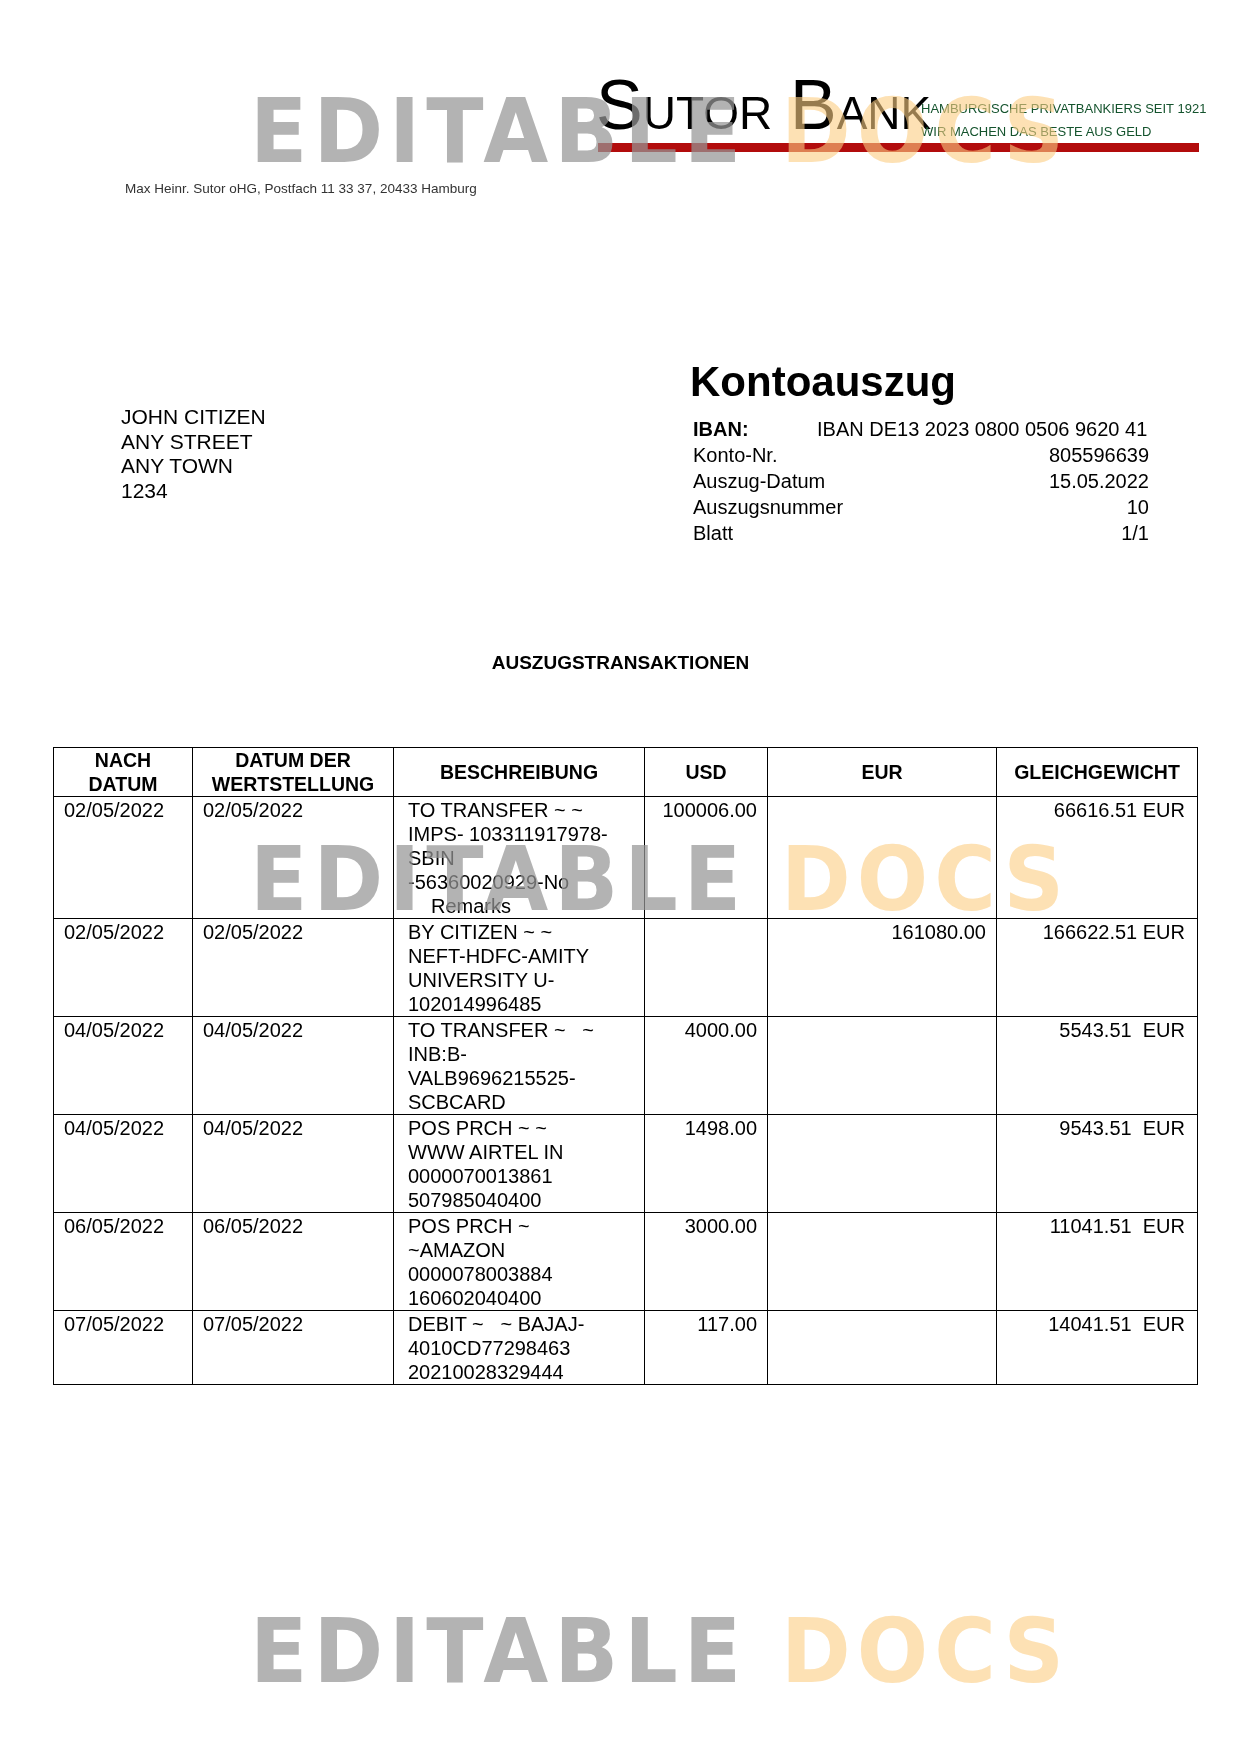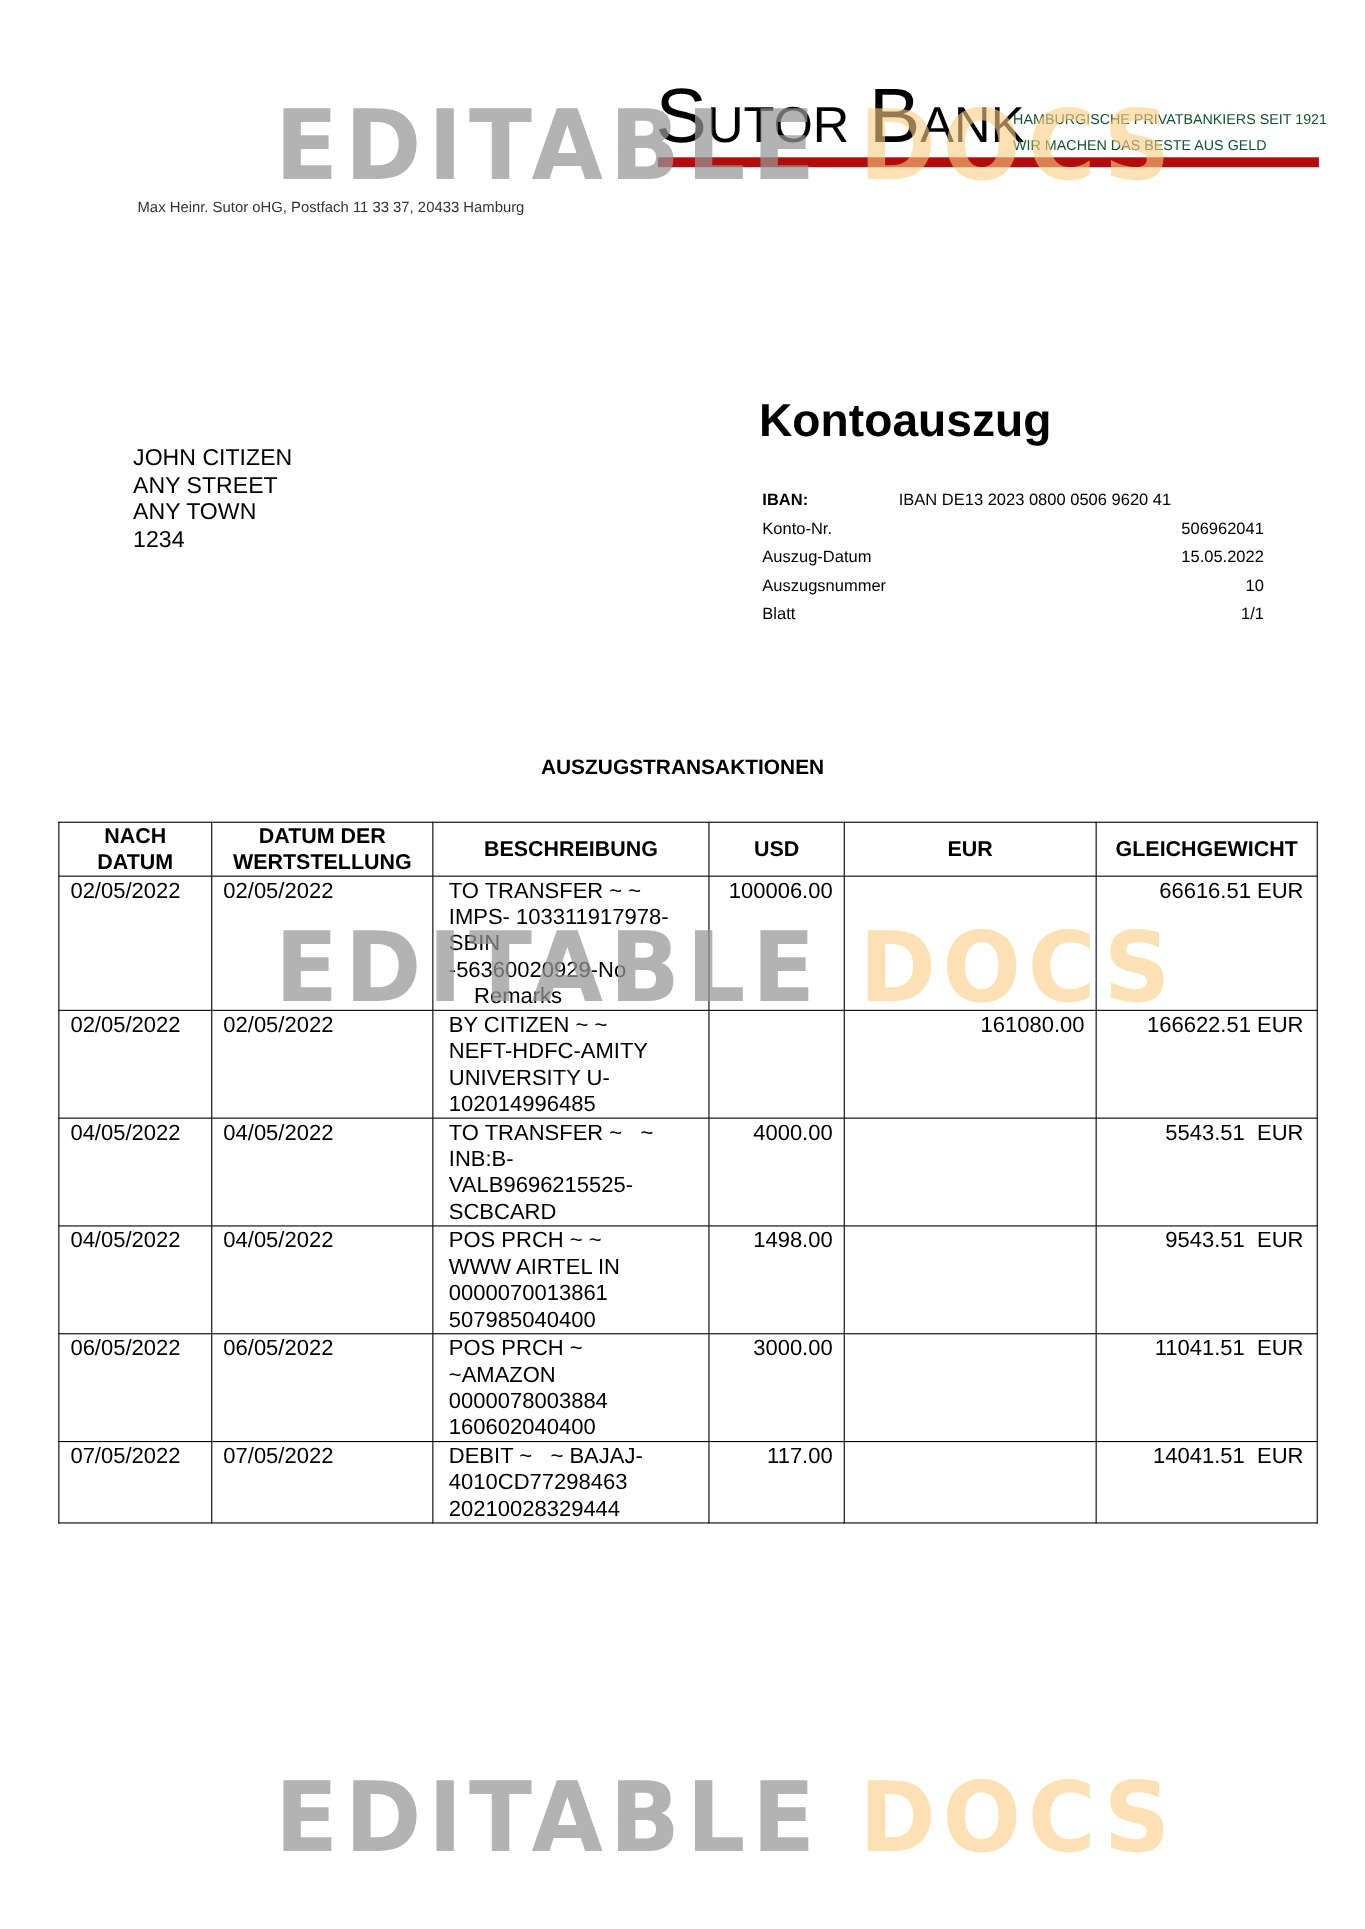--- a/index.html
+++ b/index.html
@@ -21,27 +21,27 @@
   .logo .small { font-size:46px; }
   .tagline { left:921px; font-size:13px; color:#14532d; white-space:nowrap; z-index:2; }
   .redbar { left:598px; top:143px; width:601px; height:9px; background:#b20c0c; z-index:2; }
 
   .sender { left:125px; top:181px; font-size:13.5px; color:#333; }
 
   .addr { left:121px; top:405px; font-size:21px; line-height:24.5px; }
 
   .title { left:690px; top:358px; font-size:42px; font-weight:bold; }
 
-  .info { left:693px; top:442px; width:480px; font-size:15px; }
+  .info { left:693px; top:416px; width:480px; font-size:20px; }
   .info .row { position:relative; height:26px; line-height:26px; }
   .info .lbl-b { font-weight:bold; }
   .info .val-l { position:absolute; left:124px; top:0; }
   .info .val-r { position:absolute; right:24px; top:0; }
 
-  .section { left:0; width:1241px; top:688px; text-align:center; font-size:19px; font-weight:bold; }
+  .section { left:0; width:1241px; top:652px; text-align:center; font-size:19px; font-weight:bold; }
 
   table.tx { position:absolute; left:53px; top:747px; border-collapse:collapse;
              font-size:20px; line-height:24px; z-index:1; }
   table.tx th, table.tx td { border:1.5px solid #000; vertical-align:top; padding:0; }
   table.tx th { font-weight:bold; text-align:center; vertical-align:middle; height:48px;
                 font-size:19.5px; line-height:24px; }
   table.tx td { padding-top:1px; }
   td.c-date { padding-left:10px !important; }
   td.c-desc { padding-left:14px !important; }
   td.c-num { text-align:right; padding-right:10px !important; }
@@ -80,21 +80,21 @@
 
 <div class="abs title">Kontoauszug</div>
 
 <div class="abs info">
   <div class="row">
     <span class="lbl-b">IBAN:</span>
     <span class="val-l">IBAN DE13 2023 0800 0506 9620 41</span>
   </div>
   <div class="row">
     <span>Konto-Nr.</span>
-    <span class="val-r">506962041</span>
+    <span class="val-r">805596639</span>
   </div>
   <div class="row">
     <span>Auszug-Datum</span>
     <span class="val-r">15.05.2022</span>
   </div>
   <div class="row">
     <span>Auszugsnummer</span>
     <span class="val-r">10</span>
   </div>
   <div class="row">

